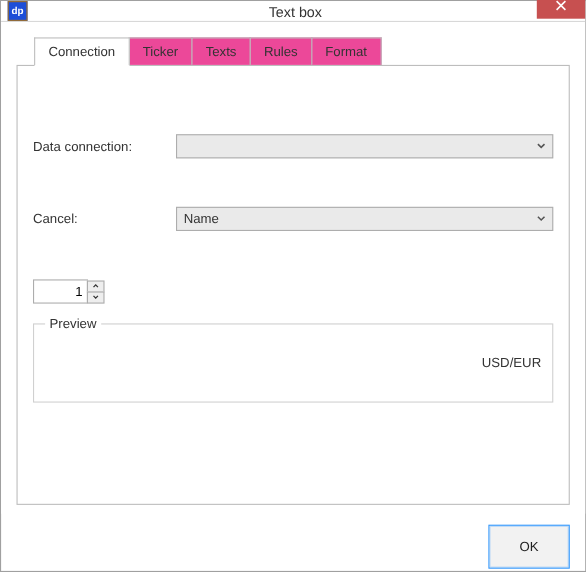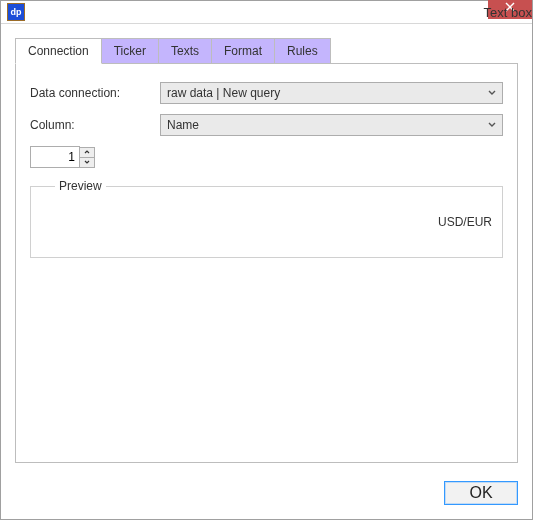--- a/index.html
+++ b/index.html
@@ -27,21 +27,21 @@
     width: 18px; height: 18px;
     margin-left: 6px;
     background: #1d4ed8;
     border: 1px solid #9c6d28;
     display: flex; align-items: center; justify-content: center;
     color: #fff; font-size: 9px; font-weight: bold;
   }
   .title-text {
     position: absolute;
     left: 4px; right: 0;
-    text-align: right;
+    text-align: center;
     font-size: 13px;
     color: #333;
     pointer-events: none;
   }
   .close-btn {
     margin-left: auto;
     width: 44px; height: 22px;
     margin-top: -8px;
     background: #c75050;
     display: flex; align-items: center; justify-content: center;
@@ -54,28 +54,29 @@
     flex: 1;
     padding: 14px 14px 8px 14px;
     background: #fff;
   }
 
   .tab-strip {
     display: flex;
     align-items: flex-end;
     position: relative;
     z-index: 2;
+    margin-left: 16px;
   }
   .tab {
     padding: 5px 12px 5px 12px;
     font-size: 12px;
     color: #333;
     border: 1px solid #bdbdbd;
     border-bottom: none;
-    background: #c4b5fd;
+    background: #ec4899;
     margin-right: -1px;
     cursor: pointer;
     position: relative;
   }
   .tab.active {
     background: #fff;
     border-bottom: 1px solid #fff;
     z-index: 3;
     margin-bottom: -1px;
   }
@@ -86,20 +87,21 @@
     min-height: 400px;
     position: relative;
     margin-top: 0;
     padding: 18px 14px;
   }
 
   .form-row {
     display: flex;
     align-items: center;
     margin-bottom: 10px;
+    margin-top: 44px;
   }
   .form-label {
     width: 130px;
     color: #333;
   }
   .select {
     flex: 1;
     height: 22px;
     border: 1px solid #adadad;
     background: #eaeaea;
@@ -143,44 +145,44 @@
   .spin-btn svg polyline { fill: none; stroke: #333; stroke-width: 1.2; }
 
   .fieldset {
     border: 1px solid #d0d0d0;
     margin-top: 18px;
     padding: 28px 10px 28px 10px;
     position: relative;
   }
   .fieldset .legend {
     position: absolute;
-    top: -8px; left: 24px;
+    top: -8px; left: 10px;
     background: #fff;
     padding: 0 4px;
     font-size: 12px;
     color: #333;
   }
   .preview-content {
     text-align: right;
     font-size: 12px;
     color: #333;
   }
 
   .footer {
     display: flex;
     justify-content: flex-end;
     padding: 10px 14px 14px 14px;
     gap: 8px;
   }
   .btn {
     min-width: 74px;
-    height: 24px;
+    height: 40px;
     border: 1px solid #adadad;
     background: #f2f2f2;
-    font-size: 16px;
+    font-size: 12px;
     font-family: inherit;
     cursor: pointer;
     color: #222;
   }
   .btn.primary {
     border: 1px solid #3399ff;
     box-shadow: inset 0 0 0 1px rgba(51,153,255,.25);
   }
 </style>
 </head>
@@ -202,40 +204,39 @@
       </span>
     </div>
   </div>
 
   <div class="body-area">
 
     <div class="tab-strip">
       <div class="tab active"><span>Connection</span></div>
       <div class="tab"><span>Ticker</span></div>
       <div class="tab"><span>Texts</span></div>
+      <div class="tab"><span>Rules</span></div>
       <div class="tab"><span>Format</span></div>
-      <div class="tab"><span>Rules</span></div>
     </div>
 
     <div class="tab-panel">
 
       <div class="form-row">
         <div class="form-label">Data connection:</div>
         <div class="select">
-          <span>raw data | New query</span>
           <span class="chev">
             <svg viewBox="0 0 8 6">
                 <polyline points="1,1 4,4 7,1"></polyline>
               </svg>
           </span>
         </div>
       </div>
 
       <div class="form-row">
-        <div class="form-label">Column:</div>
+        <div class="form-label">Cancel:</div>
         <div class="select">
           <span>Name</span>
           <span class="chev">
             <svg viewBox="0 0 8 6">
                 <polyline points="1,1 4,4 7,1"></polyline>
               </svg>
           </span>
         </div>
       </div>
 

